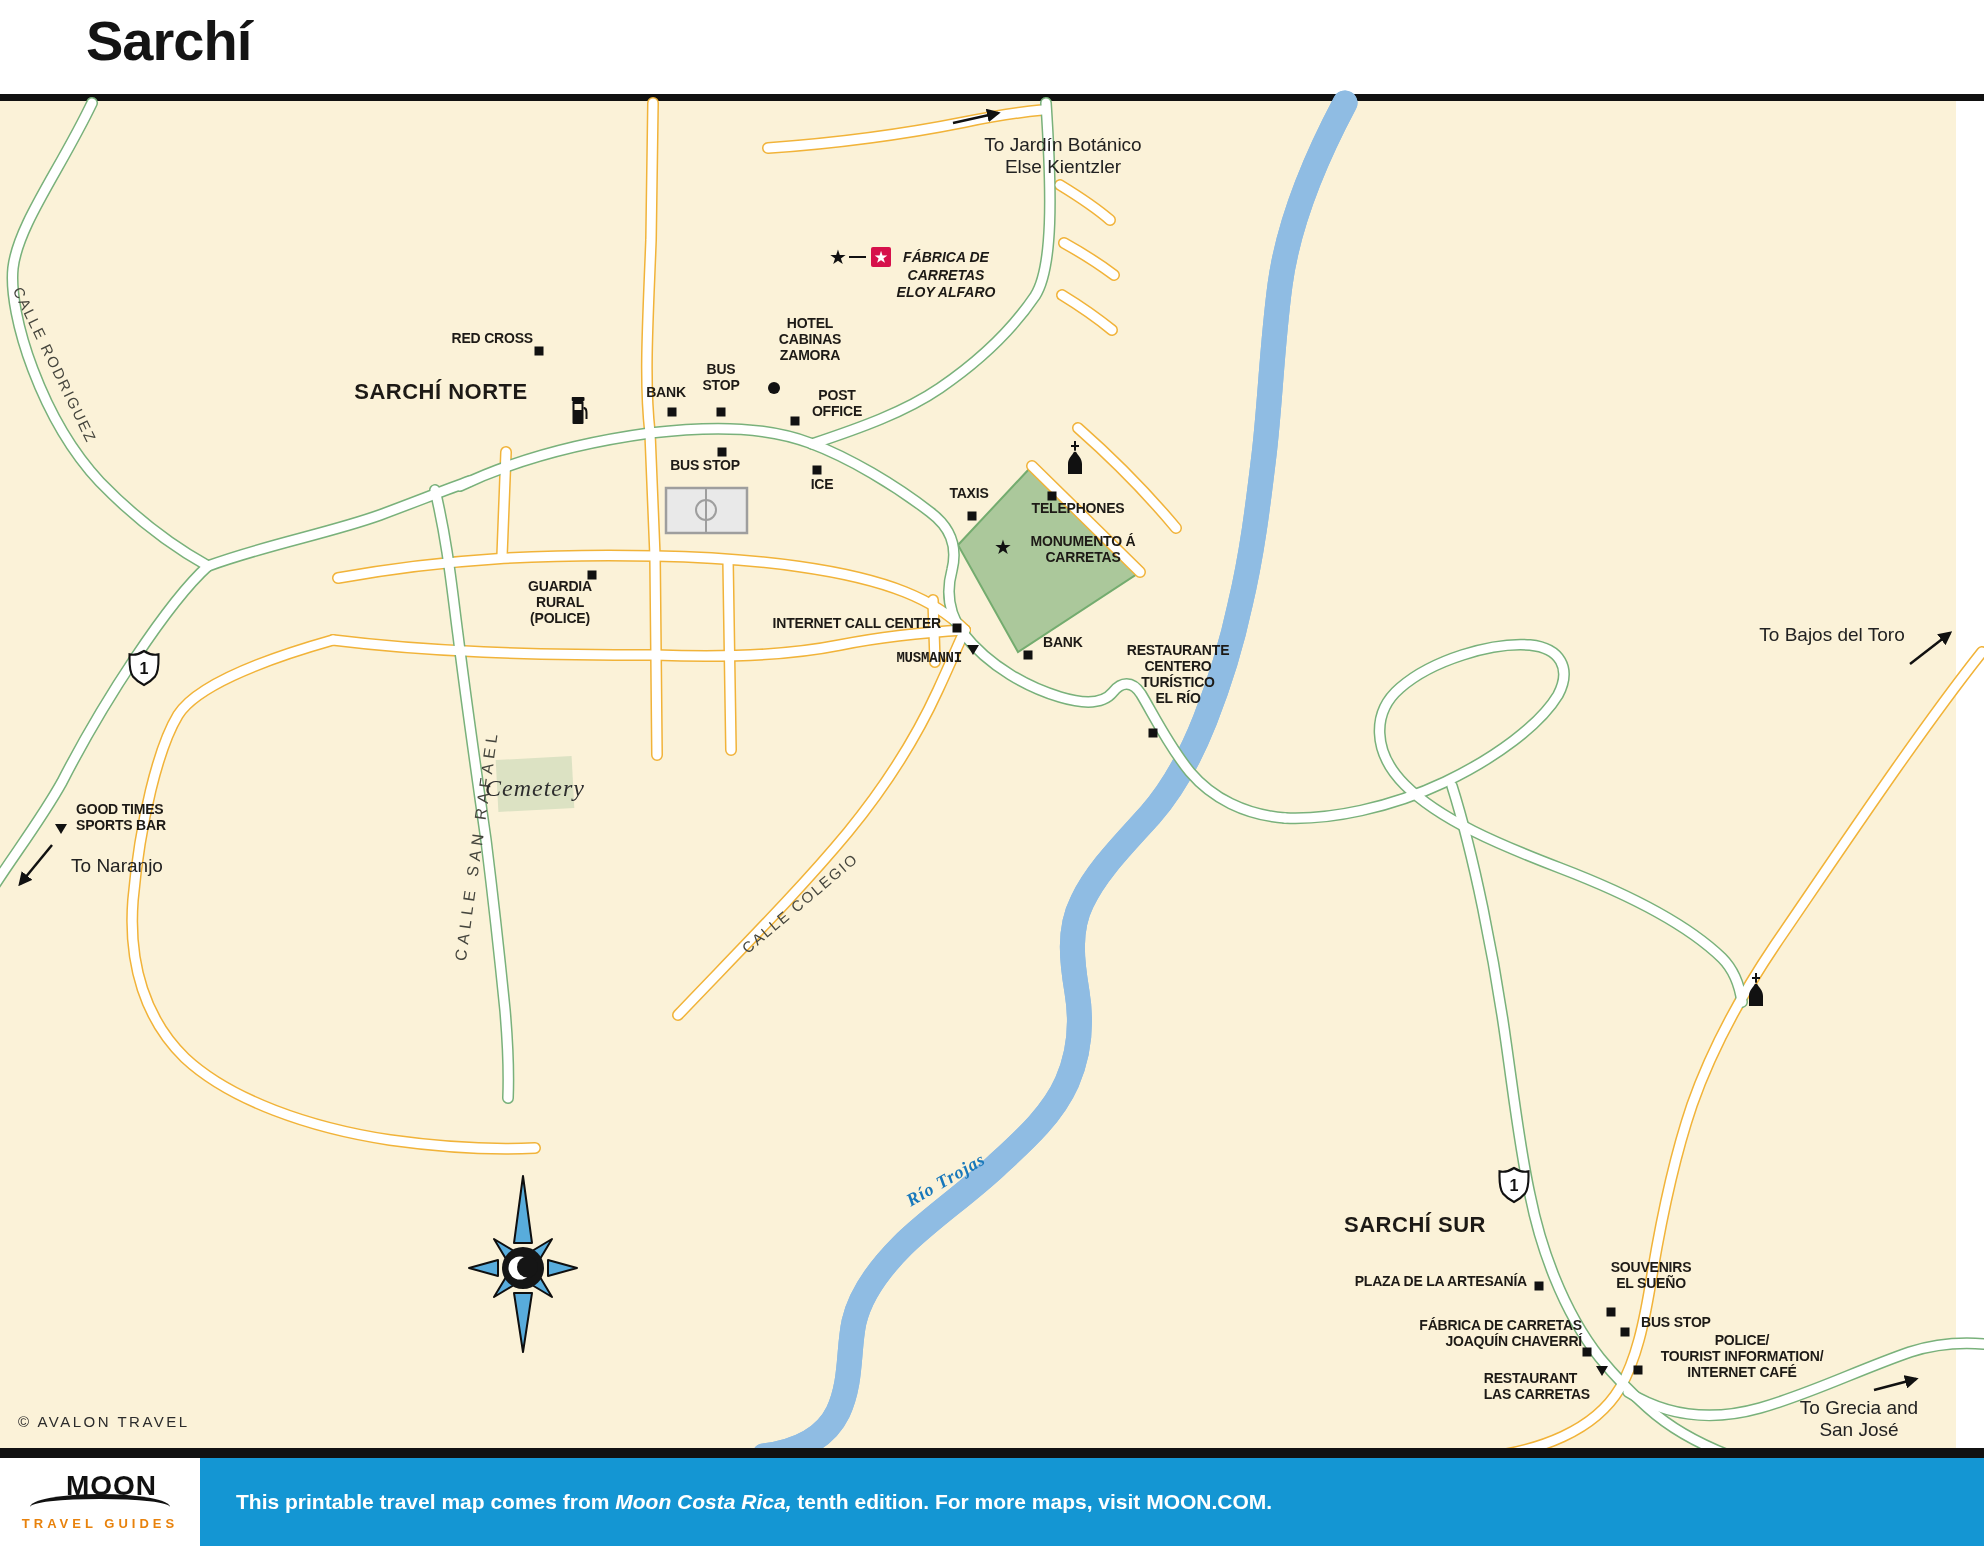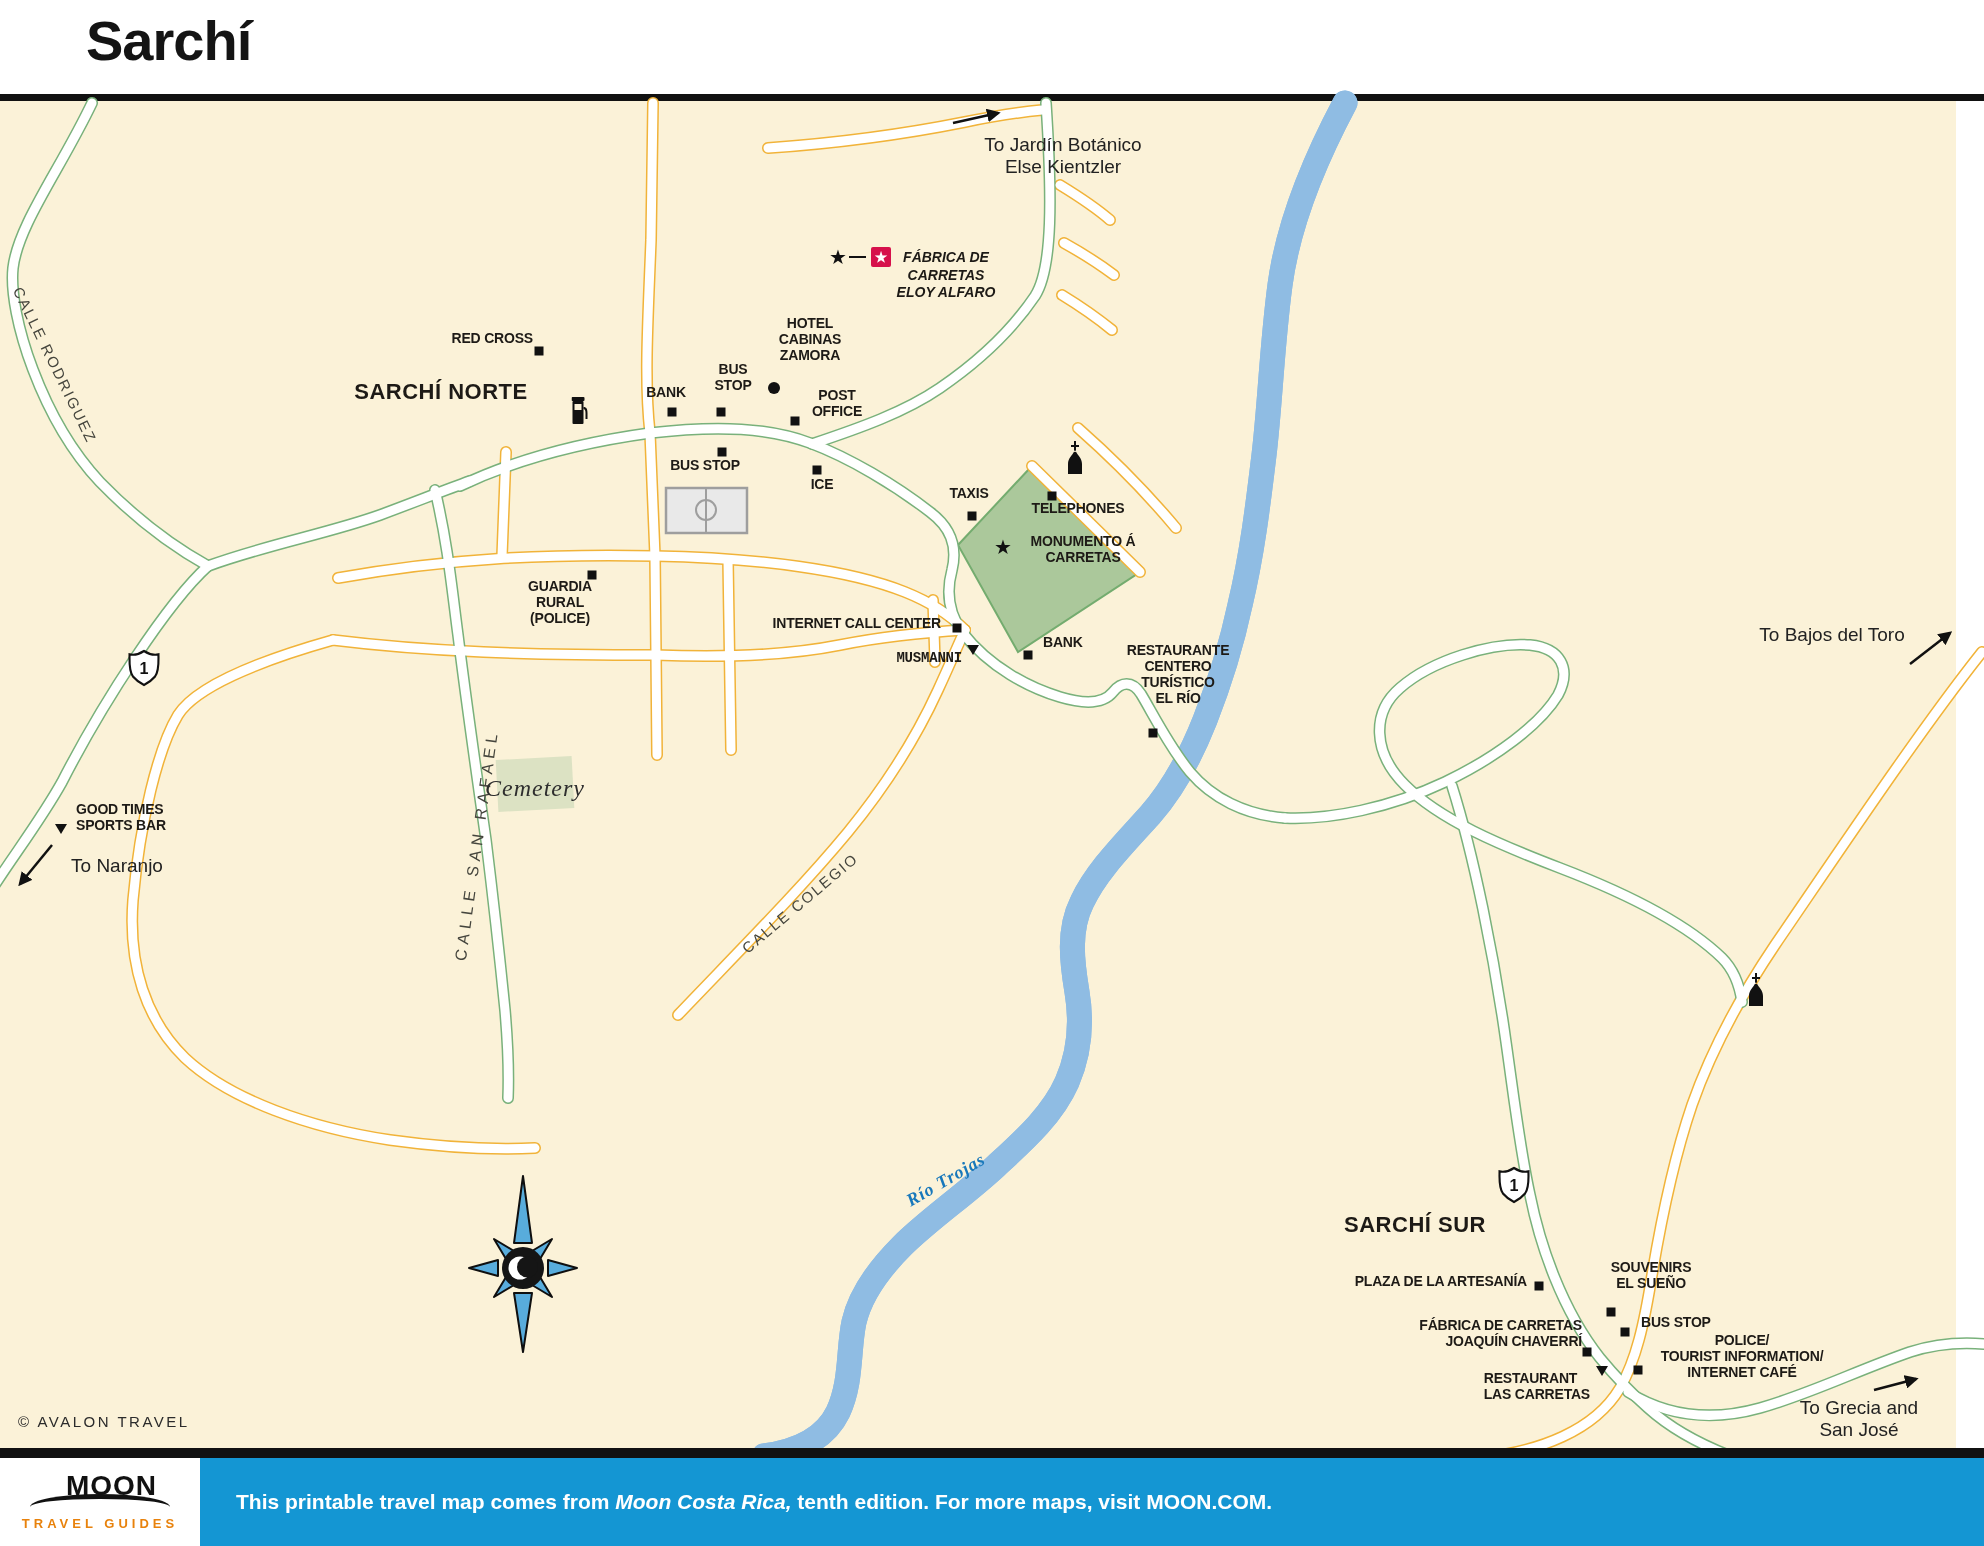--- a/index.html
+++ b/index.html
@@ -178,21 +178,21 @@
         </div>
         <div class="lbl poi" style="left: 533px; top: 331px; text-align: right; transform: translateX(-100%);">
           <div>RED CROSS</div>
         </div>
         <div class="lbl area" style="left: 441px; top: 379px; text-align: center; transform: translateX(-50%);">
           <div>SARCHÍ NORTE</div>
         </div>
         <div class="lbl poi" style="left: 666px; top: 385px; text-align: center; transform: translateX(-50%);">
           <div>BANK</div>
         </div>
-        <div class="lbl poi" style="left: 721px; top: 362px; text-align: center; transform: translateX(-50%); margin-left: 12px;">
+        <div class="lbl poi" style="left: 721px; top: 362px; text-align: center; transform: translateX(-50%);">
           <div>BUS</div>
           <div>STOP</div>
         </div>
         <div class="lbl poi" style="left: 810px; top: 316px; text-align: center; transform: translateX(-50%);">
           <div>HOTEL</div>
           <div>CABINAS</div>
           <div>ZAMORA</div>
         </div>
         <div class="lbl poi" style="left: 837px; top: 388px; text-align: center; transform: translateX(-50%);">
           <div>POST</div>

